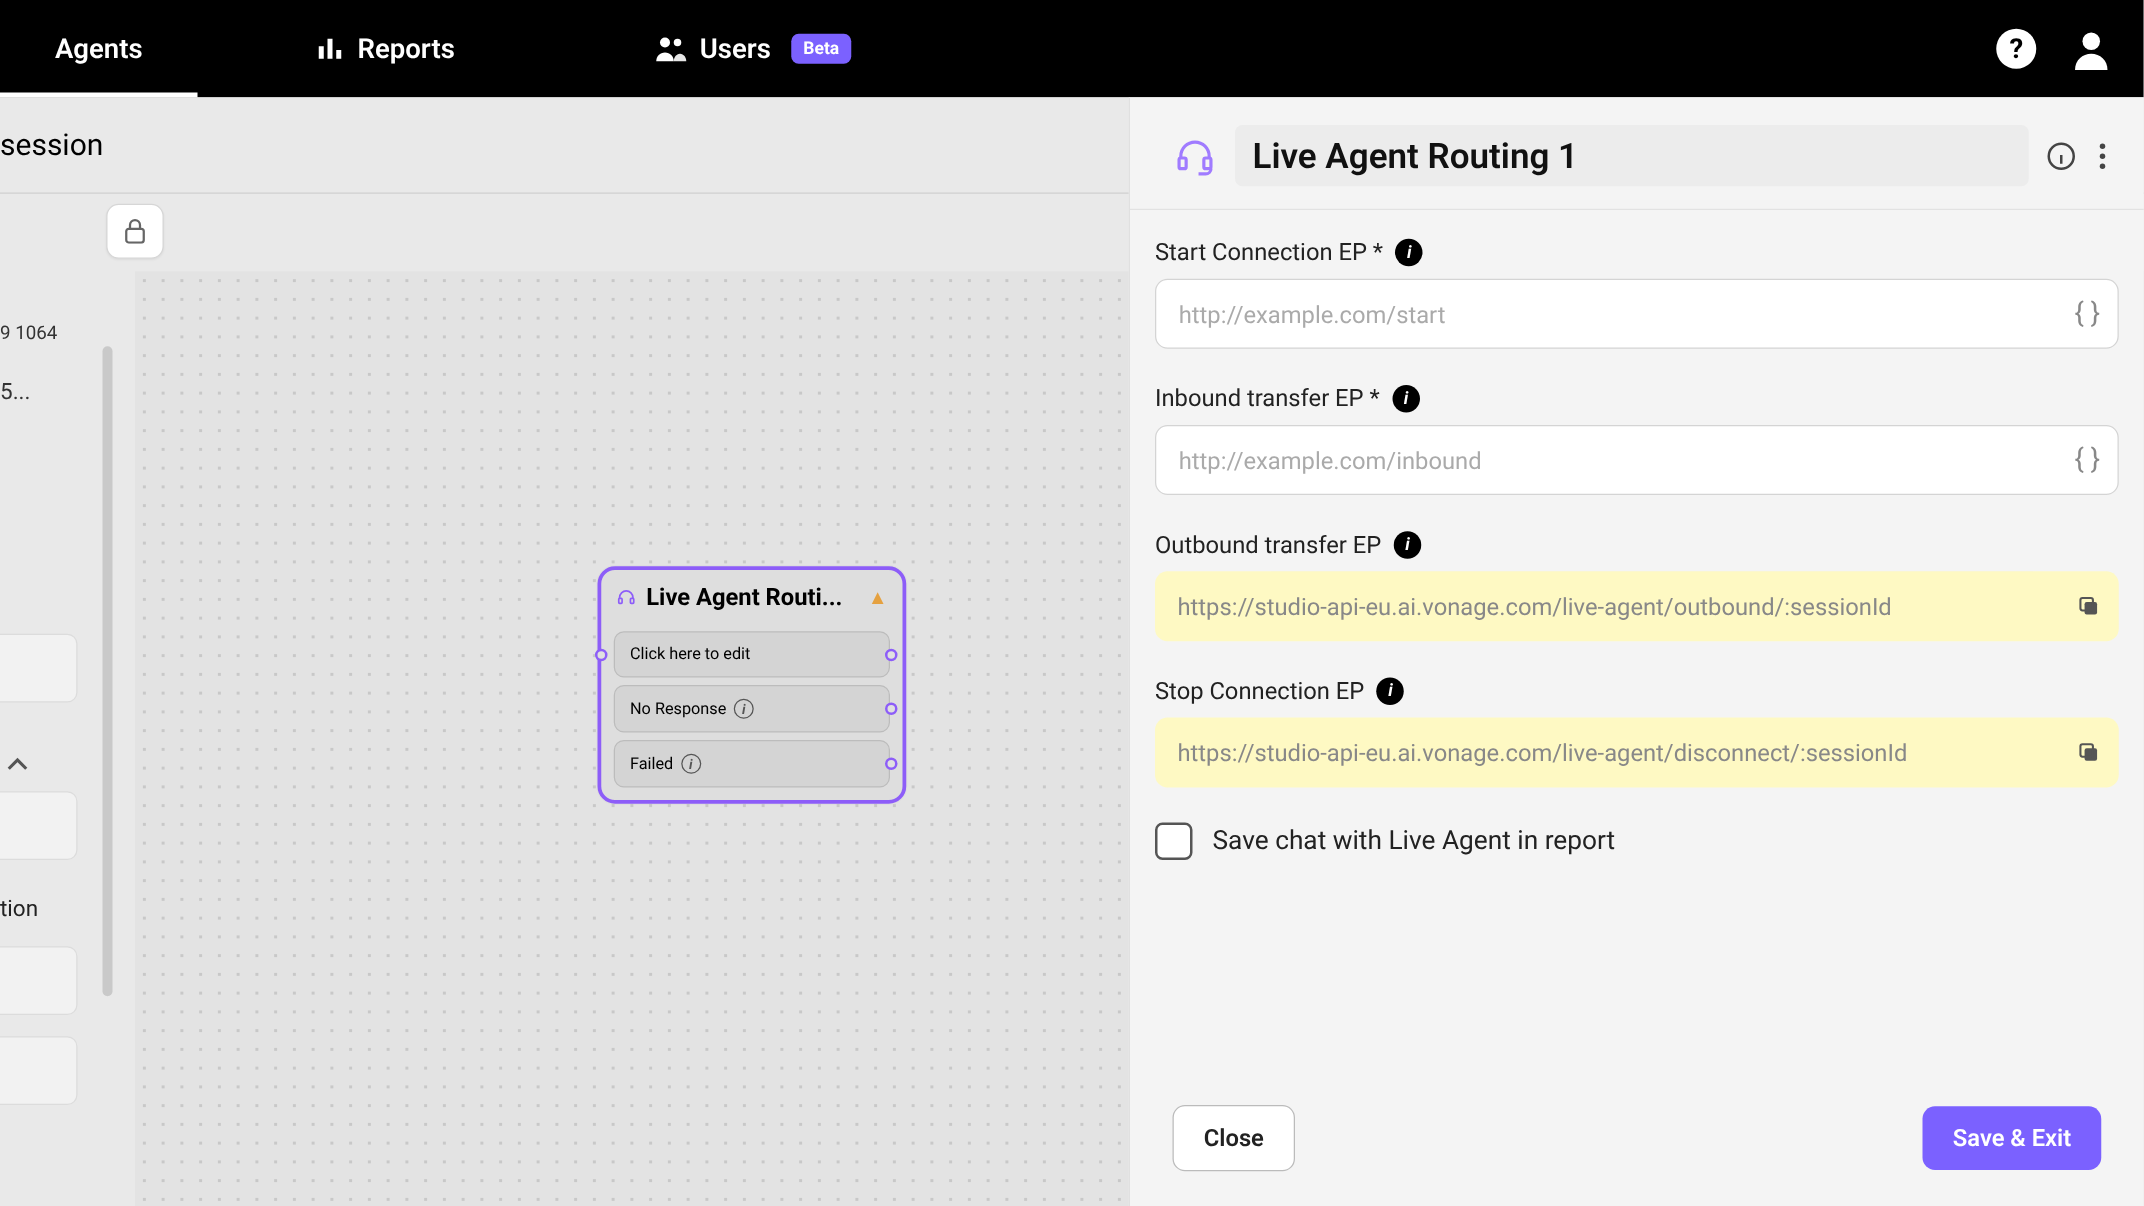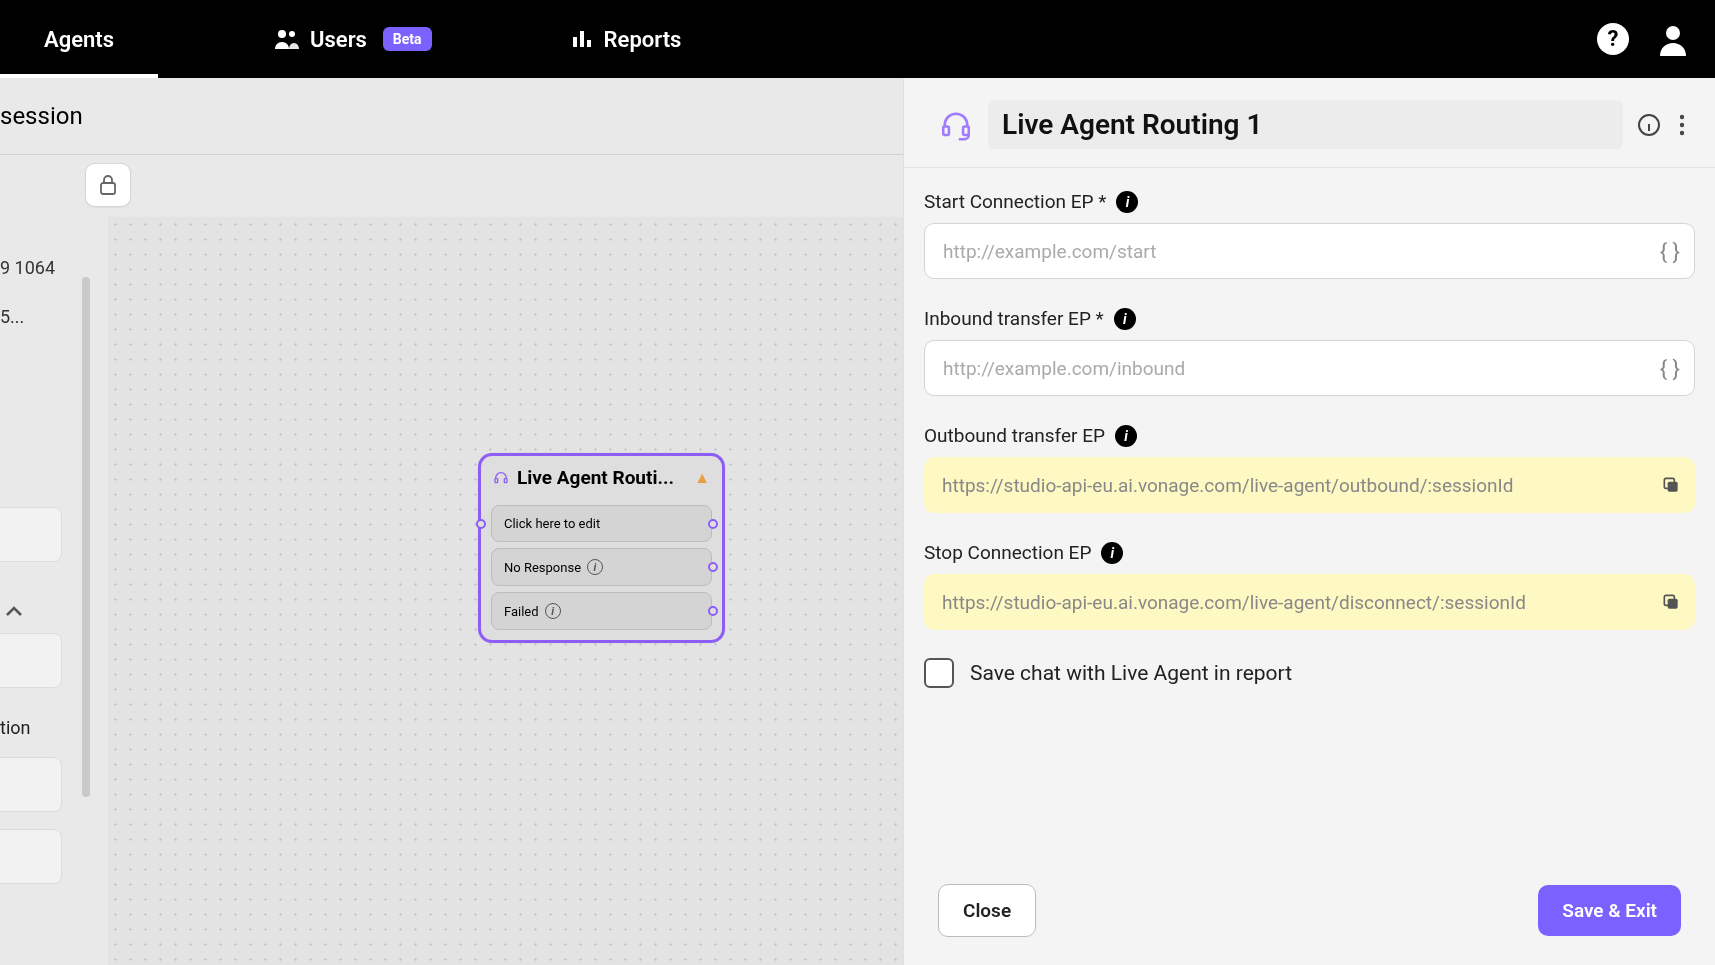--- a/index.html
+++ b/index.html
@@ -63,21 +63,21 @@
     box-shadow: 0 1px 2px rgba(0,0,0,0.06);
   }
   .side-panel {
     position: absolute; top: 62px; left: 0; width: 92px; bottom: 0;
     background: #e9e9e9; padding-right: 6px;
   }
   .side-scroll {
     position: absolute; top: 60px; right: 2px; width: 8px; height: 520px;
     background: #c9c9c9; border-radius: 4px;
   }
-  .side-text { font-size: 18px; color: #333; padding: 40px 0 0 0; white-space: nowrap; overflow: hidden; }
+  .side-text { font-size: 15px; color: #333; padding: 40px 0 0 0; white-space: nowrap; overflow: hidden; }
   .side-text2 { font-size: 18px; color: #333; padding: 28px 0 0 0; }
   .side-card {
     position: absolute; left: -10px; width: 72px; height: 55px;
     background: #f2f2f2; border: 1px solid #dcdcdc; border-radius: 8px;
   }
   .side-row { position: absolute; left: 0; width: 60px; font-size: 18px; color:#222; }
   .chev { display:inline-flex; align-items:center; justify-content:center; width:28px; height:28px; }
 
   
   .node {
@@ -172,41 +172,41 @@
   svg { display: block; }
 </style>
 </head>
 <body>
 
 <div class="topnav">
   <div class="nav-left">
     <div class="nav-item active">
       <span>Agents</span>
     </div>
+    <div class="nav-item" style="margin-left:50px;">
+      <span>
+        <svg width="24" height="24" viewBox="0 0 24 24" fill="#fff">
+            <rect x="3" y="10" width="4" height="10"></rect>
+            <rect x="10" y="4" width="4" height="16"></rect>
+            <rect x="17" y="13" width="4" height="7"></rect>
+          </svg>
+      </span>
+      <span>Reports</span>
+    </div>
     <div class="nav-item" style="margin-left:72px;">
       <span>
         <svg width="26" height="24" viewBox="0 0 26 24" fill="#fff">
             <circle cx="8" cy="7" r="4"></circle>
             <circle cx="18" cy="7" r="3"></circle>
             <path d="M1 22c0-4 3-7 7-7s7 3 7 7"></path>
             <path d="M15 22c0-3 2-6 5-6s5 3 5 6" opacity="0.9"></path>
           </svg>
       </span>
       <span>Users</span>
       <span class="beta-pill">Beta</span>
-    </div>
-    <div class="nav-item" style="margin-left:50px;">
-      <span>
-        <svg width="24" height="24" viewBox="0 0 24 24" fill="#fff">
-            <rect x="3" y="10" width="4" height="10"></rect>
-            <rect x="10" y="4" width="4" height="16"></rect>
-            <rect x="17" y="13" width="4" height="7"></rect>
-          </svg>
-      </span>
-      <span>Reports</span>
     </div>
   </div>
   <div class="nav-right">
     <div class="nav-icon-btn">
       <span>
         <svg width="34" height="34" viewBox="0 0 34 34">
             <circle cx="17" cy="17" r="16" fill="#fff"></circle>
             <text x="17" y="24" text-anchor="middle" font-size="22" font-weight="700" fill="#000">?</text>
           </svg>
       </span>

